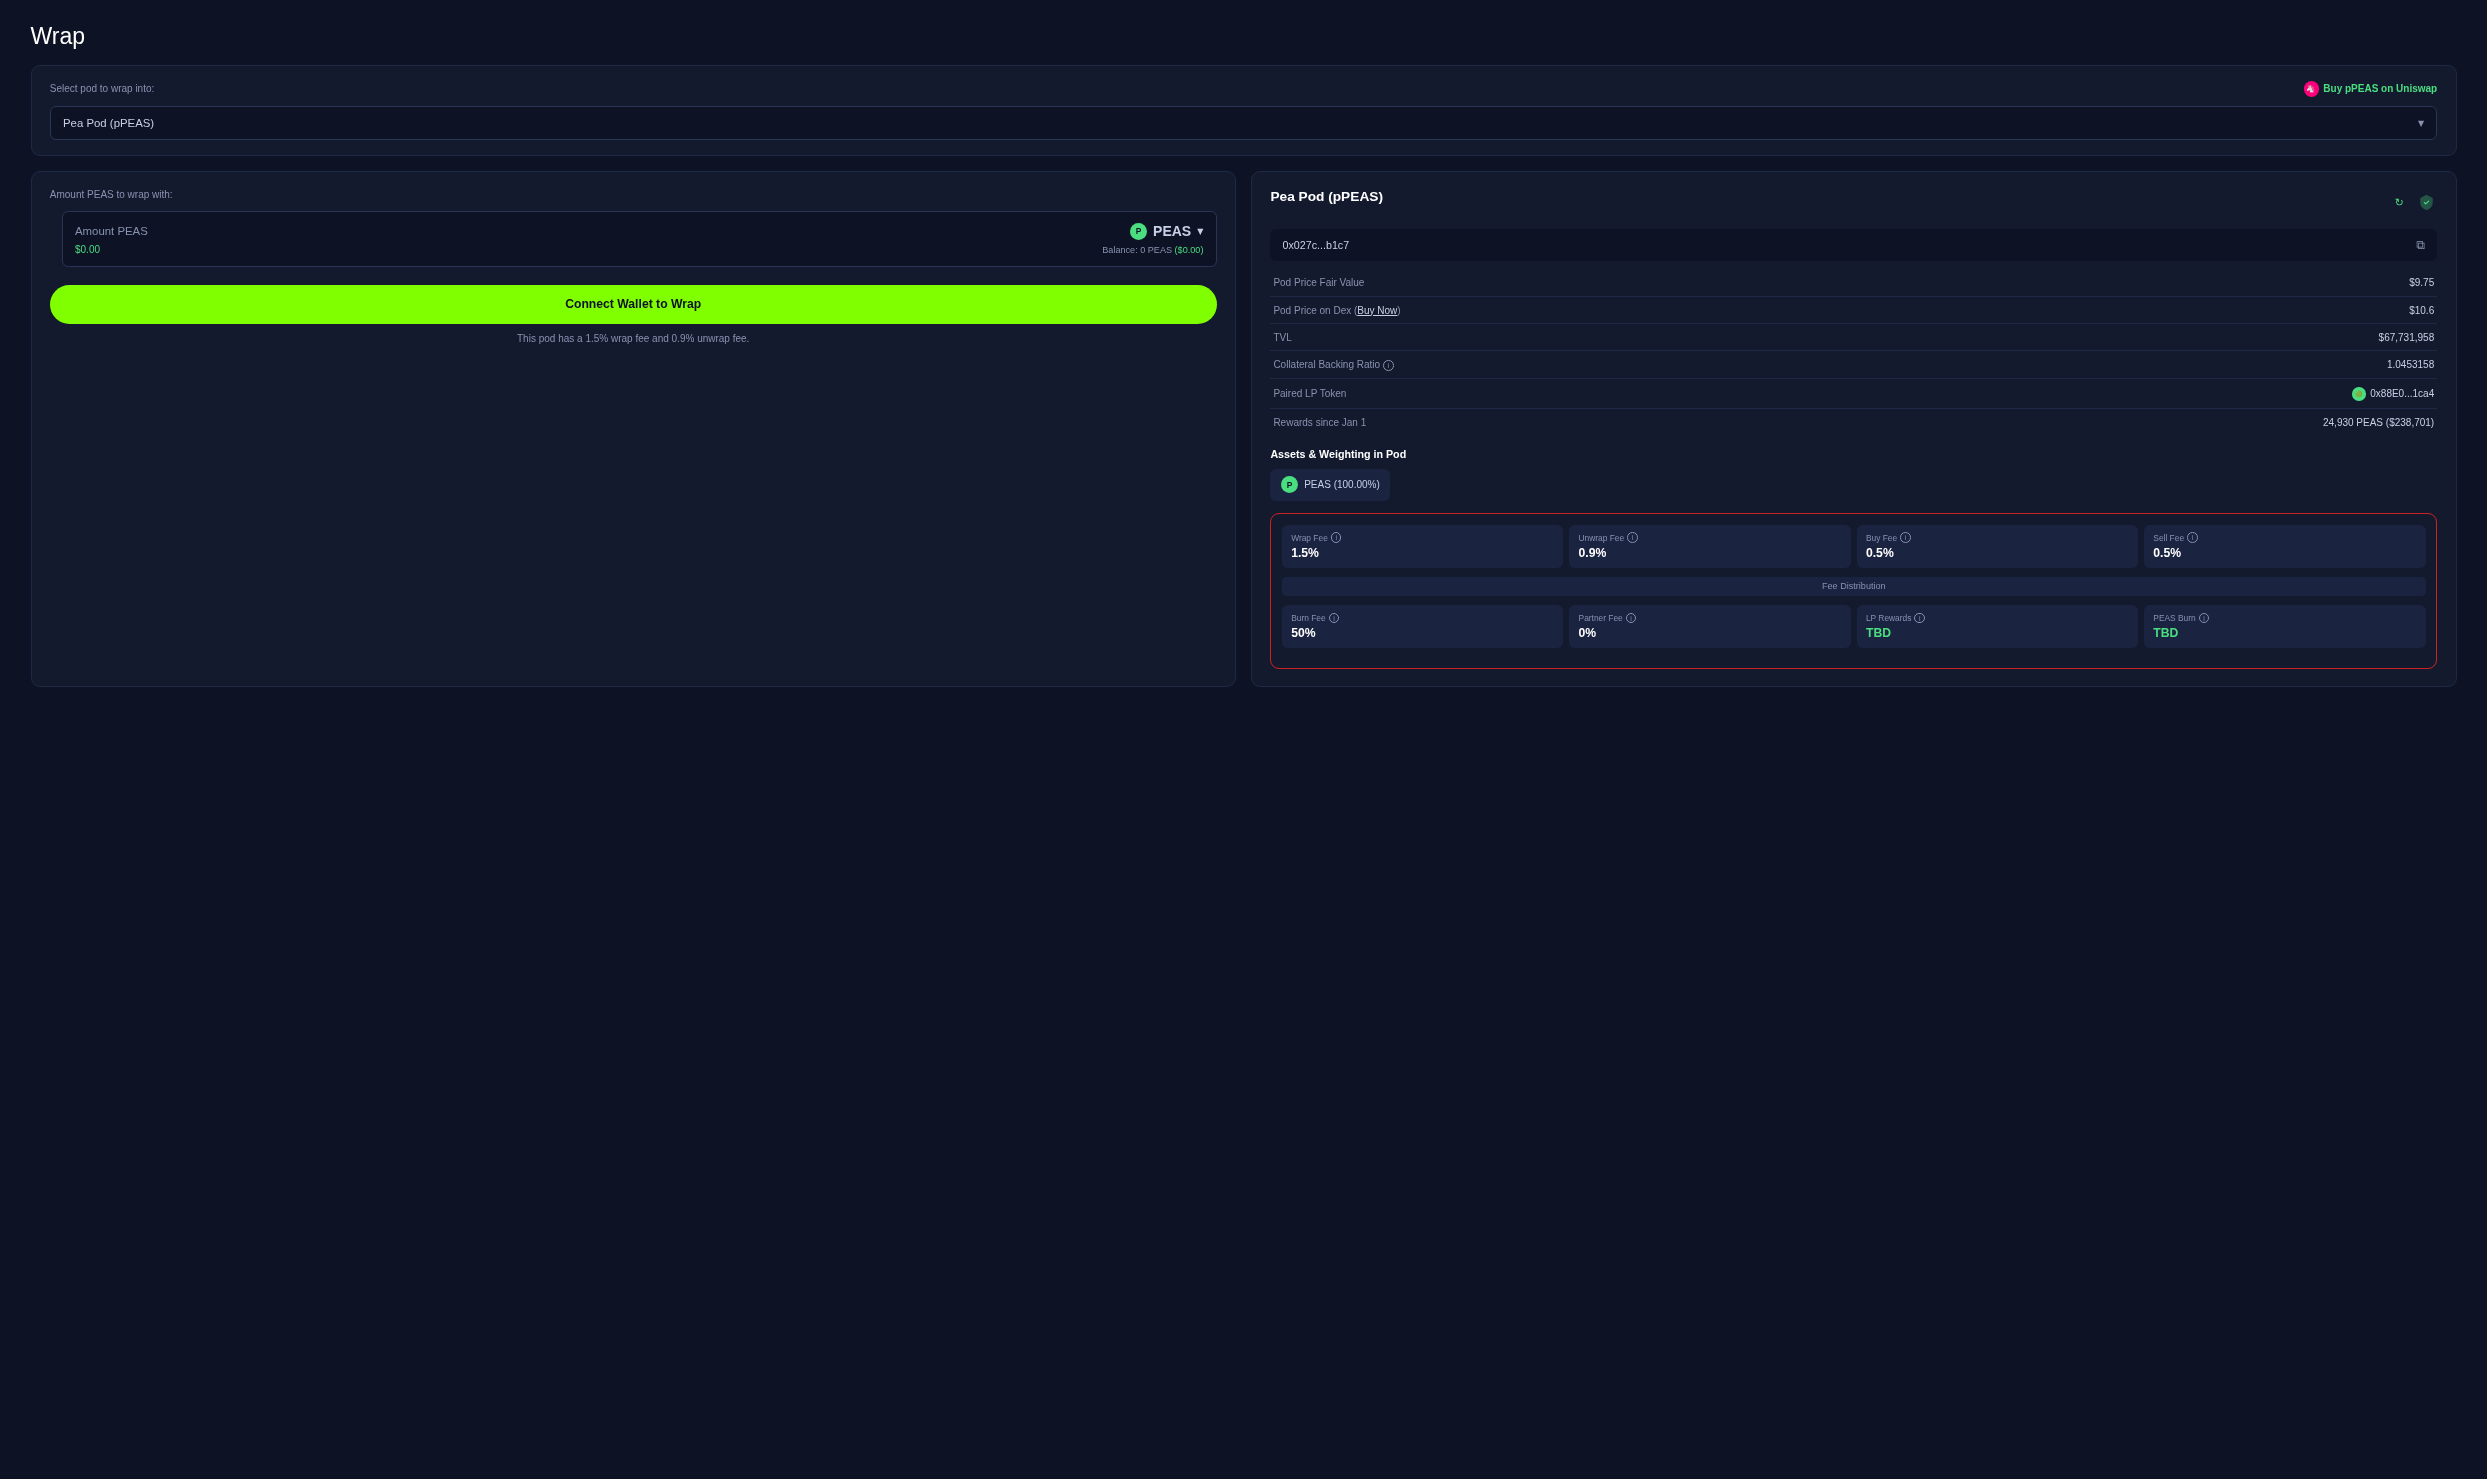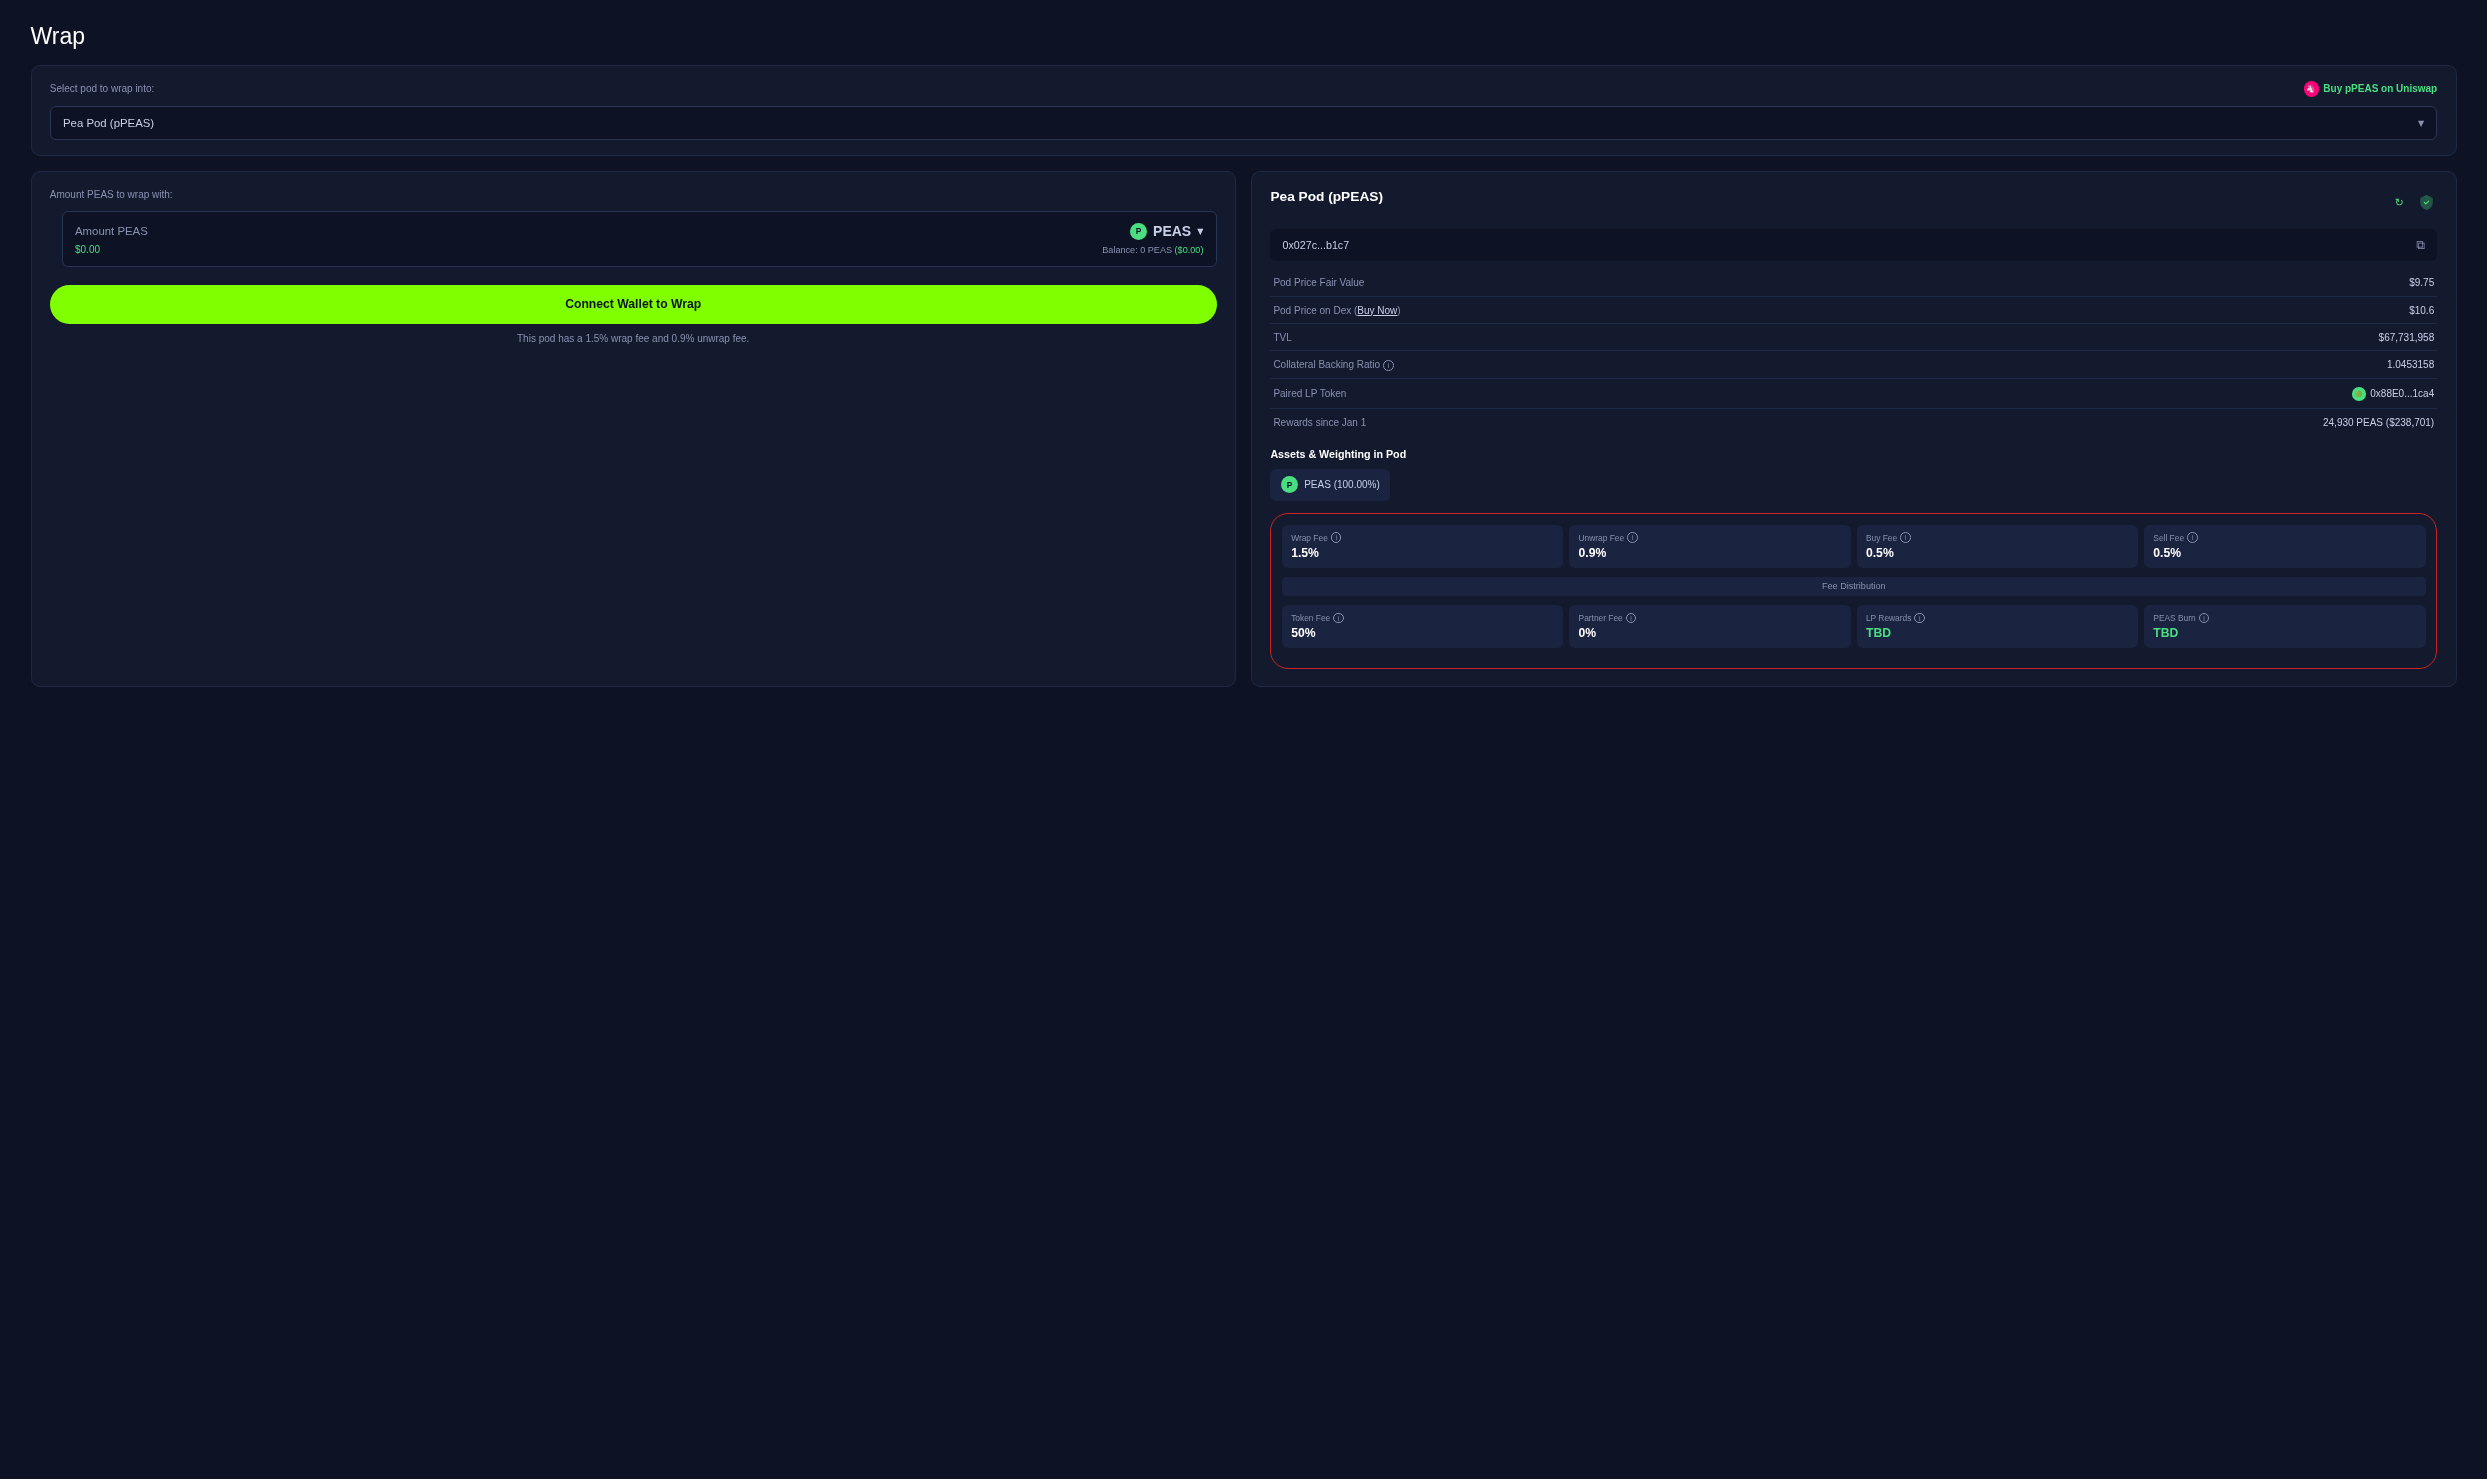--- a/index.html
+++ b/index.html
@@ -274,21 +274,21 @@
       border-radius: 6.1px;
       padding: 7.6px 10.7px;
       display: inline-flex;
       align-items: center;
       gap: 6.1px;
       font-size: 10px;
       color: #c8d0e8;
     }
     .fee-grid-wrapper {
       border: 1.5px solid #cc2222;
-      border-radius: 18px;
+      border-radius: 9px;
       padding: 10.7px;
     }
     .fee-grid {
       display: grid;
       grid-template-columns: 1fr 1fr 1fr 1fr;
       gap: 6.1px;
       margin-bottom: 9.1px;
     }
     .fee-card {
       background: #1a2340;
@@ -490,21 +490,21 @@
           </div>
           <div class="fee-card-value">0.5%</div>
         </div>
       </div>
 
       <div class="fee-distribution-label">Fee Distribution</div>
 
       <div class="fee-grid">
         <div class="fee-card">
           <div class="fee-card-label">
-            <span>Token Fee</span>
+            <span>Burn Fee</span>
             <span class="info-circle">i</span>
           </div>
           <div class="fee-card-value">50%</div>
         </div>
         <div class="fee-card">
           <div class="fee-card-label">
             <span>Partner Fee</span>
             <span class="info-circle">i</span>
           </div>
           <div class="fee-card-value">0%</div>

